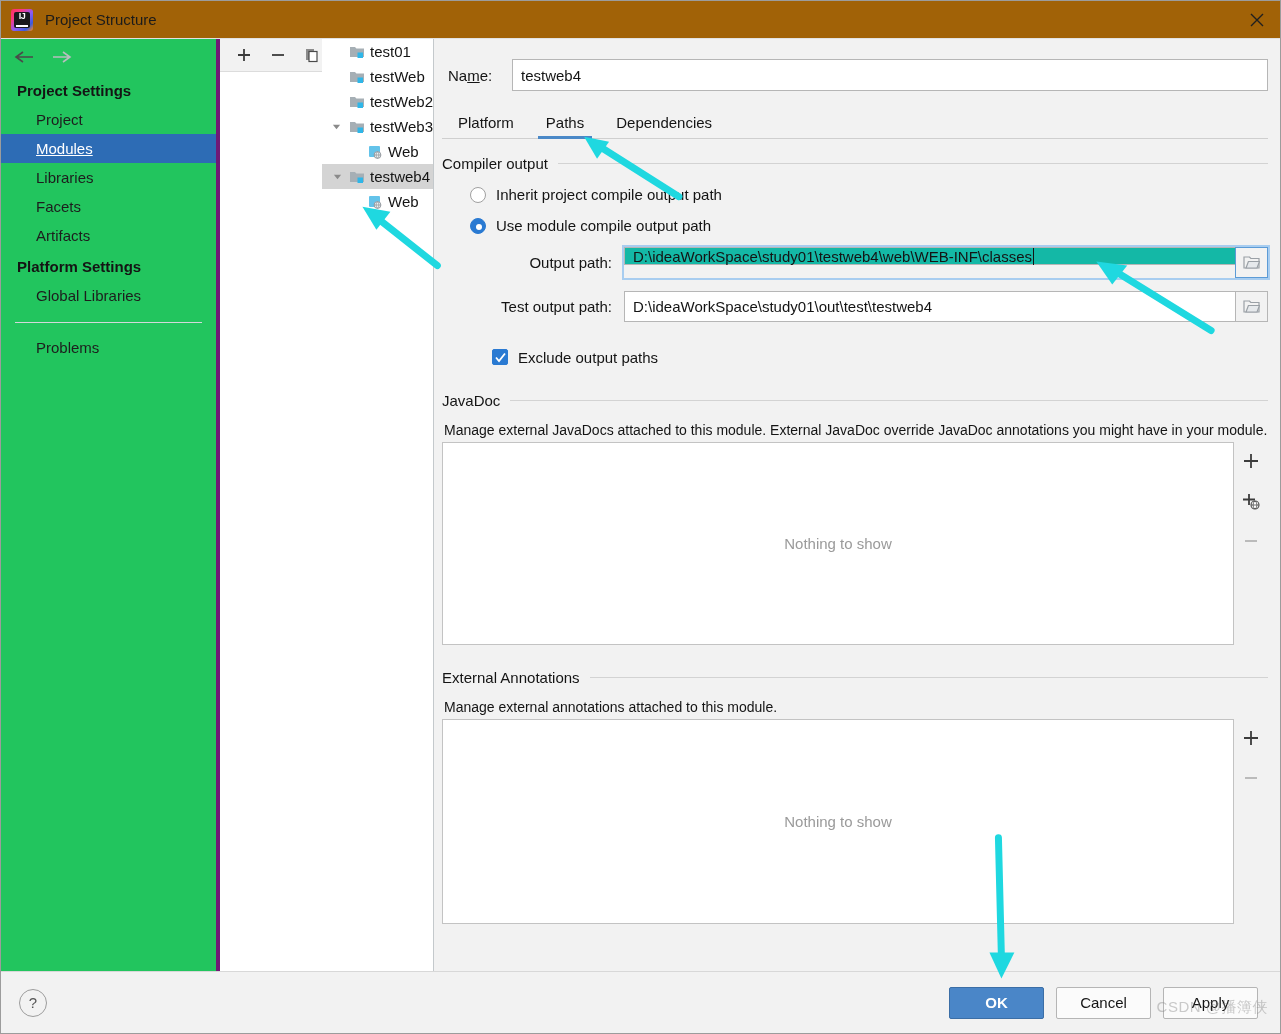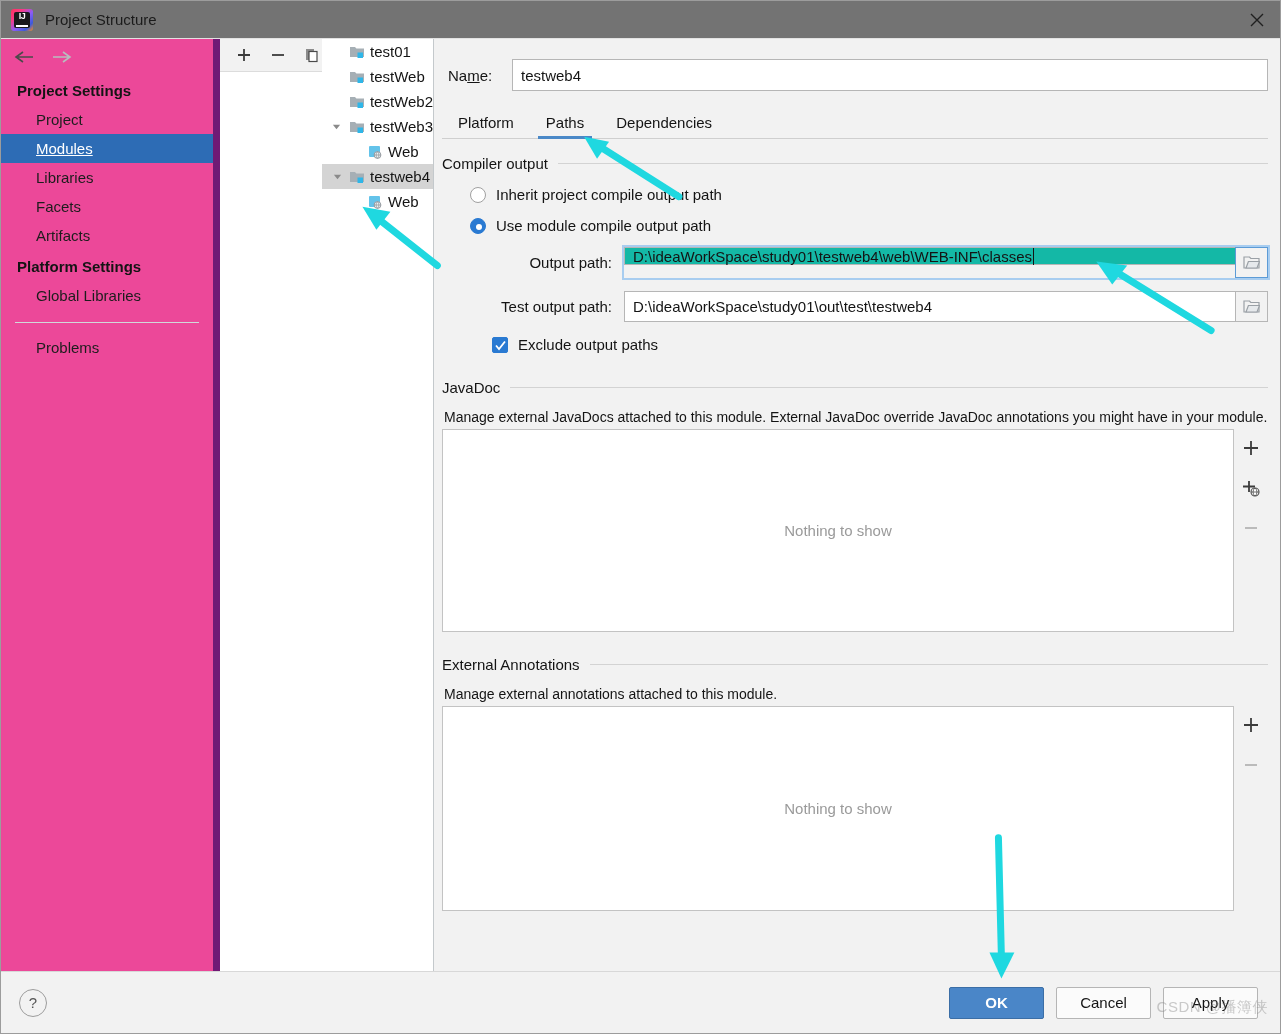--- a/index.html
+++ b/index.html
@@ -14,21 +14,21 @@
     position: relative;
     width: 1281px; height: 1034px;
     background: #f2f2f2;
     border: 1px solid #9c9c9c;
     display: flex; flex-direction: column;
   }
 
   
   .titlebar {
     height: 38px; min-height: 38px;
-    background: #737373;
+    background: #a16207;
     display: flex; align-items: center;
     border-bottom: 1px solid #e2e2e2;
     position: relative;
   }
   .app-icon { width: 22px; height: 22px; margin-left: 10px; position: relative; flex: none; }
   .app-icon .ij {
     position: absolute; inset: 0;
     border-radius: 3px;
     background:
       linear-gradient(135deg, #fe315d 0%, #f93a87 28%, #8b5cf6 55%, #3b5bdb 80%, #fd8d1a 100%);
@@ -54,22 +54,22 @@
     cursor: pointer;
   }
   .close-btn svg { width: 14px; height: 14px; }
 
   
   .body-row { display: flex; flex: 1; min-height: 0; }
 
   
   .sidebar {
     width: 219px; min-width: 219px;
-    background: #ec4899;
-    border-right: 7px solid #701a75;
+    background: #22c55e;
+    border-right: 4px solid #701a75;
     display: flex; flex-direction: column;
   }
   .nav-arrows {
     height: 35px; display: flex; align-items: center; padding-left: 12px; gap: 16px;
   }
   .nav-arrows .arr { width: 22px; height: 22px; display: flex; align-items: center; justify-content: center; cursor: pointer;}
   .nav-arrows svg { width: 20px; height: 14px; }
   .side-group {
     font-size: 15px; font-weight: bold; color: #141414;
     padding: 8px 0 6px 16px;
@@ -178,21 +178,21 @@
   .caret {
     display: inline-block; width: 1px; height: 17px; background: #141414;
     vertical-align: middle; margin-left: 1px;
   }
   .path-text-host {
     flex: 1; height: 18px; border: 1px solid #b6b6b6; border-right: none;
     background: #14b8a6; font-size: 15px; color: #141414; padding: 0 8px;
     display: flex; align-items: center;
   }
 
-  .check-row { display: flex; align-items: flex-end; margin-top: 14px; padding-left: 50px; }
+  .check-row { display: flex; align-items: flex-start; margin-top: 27px; padding-left: 50px; }
   .checkbox {
     width: 16px; height: 16px; border: 1px solid #2a7ad2; background: #2a7ad2;
     margin-right: 10px; flex: none; position: relative; border-radius: 2px; cursor: pointer;
   }
   .checkbox svg { position: absolute; left: 2px; top: 2px; width: 11px; height: 11px; }
   .check-label { font-size: 15px; color: #141414; cursor: pointer; }
 
   .desc { font-size: 14px; color: #141414; margin-top: 13px; padding-left: 2px; }
 
   .listbox-wrap { display: flex; margin-top: 4px; }

